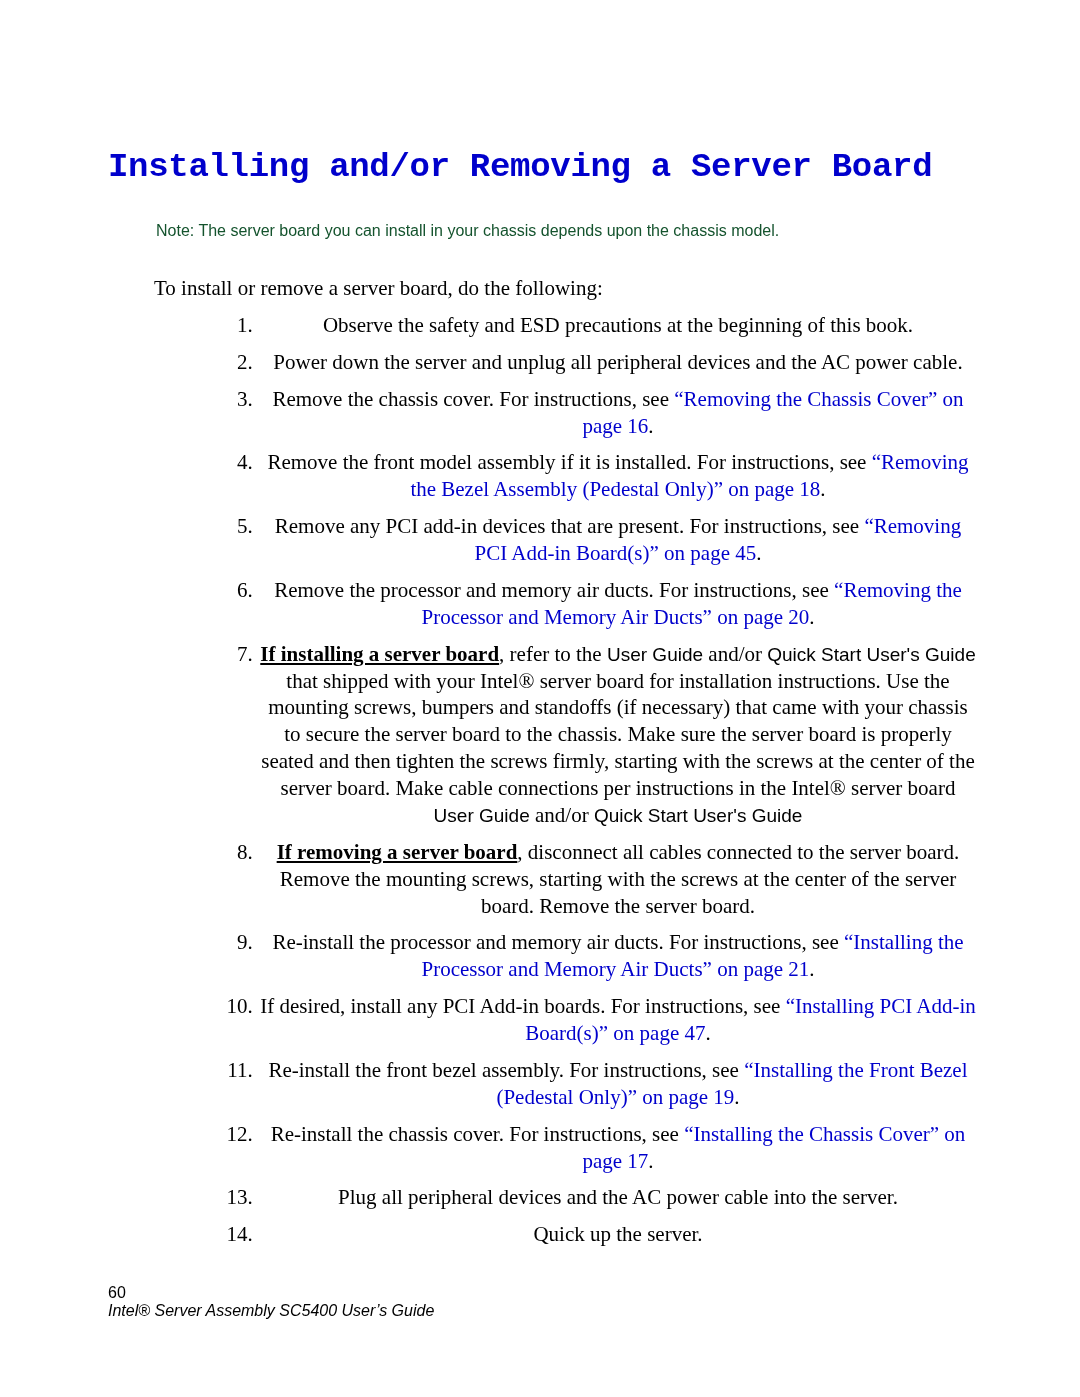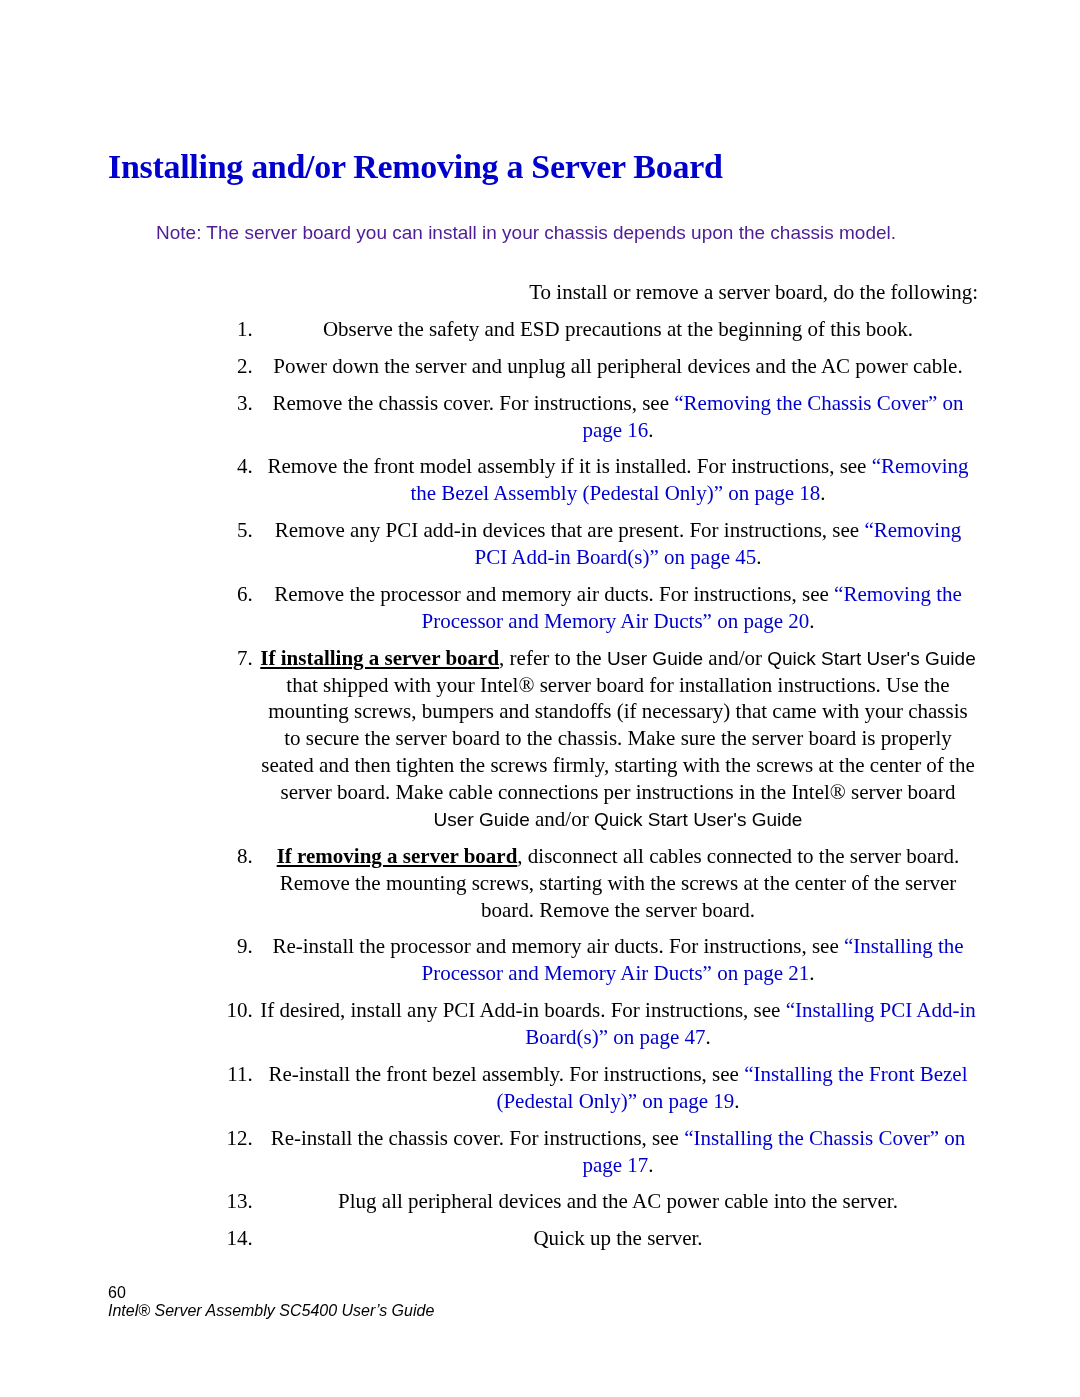--- a/index.html
+++ b/index.html
@@ -12,41 +12,40 @@
     font-family: "Times New Roman", Times, serif;
     color: #000;
   }
   .page {
     position: absolute;
     left: 108px;
     top: 148px;
     width: 870px;
   }
   h1.title {
-    font-family: Liberation Serif, serif;
+    font-family: Liberation Mono, monospace;
     font-weight: bold;
     color: #0000cc;
     font-size: 34px;
     margin: 0 0 34px 0;
     letter-spacing: -0.3px;
   }
   .note {
     font-family: Arial, Helvetica, sans-serif;
-    font-size: 19px;
+    font-size: 16px;
     margin: 0 0 32px 48px;
     line-height: 1.35;
-    color: #4c1d95;
+    color: #14532d;
   }
   .note .prefix {
   }
   .intro {
     font-size: 21px;
-    margin: 0 0 10px 120px;
+    margin: 0 0 10px 46px;
     line-height: 1.35;
-    text-align: right;
   }
   ol.steps {
     margin: 0 0 0 104px;
     padding: 0 0 0 46px;
     font-size: 21px;
     line-height: 1.28;
   }
   ol.steps li {
     padding: 0 0 6px 0;
     margin: 0 0 4px 0;

